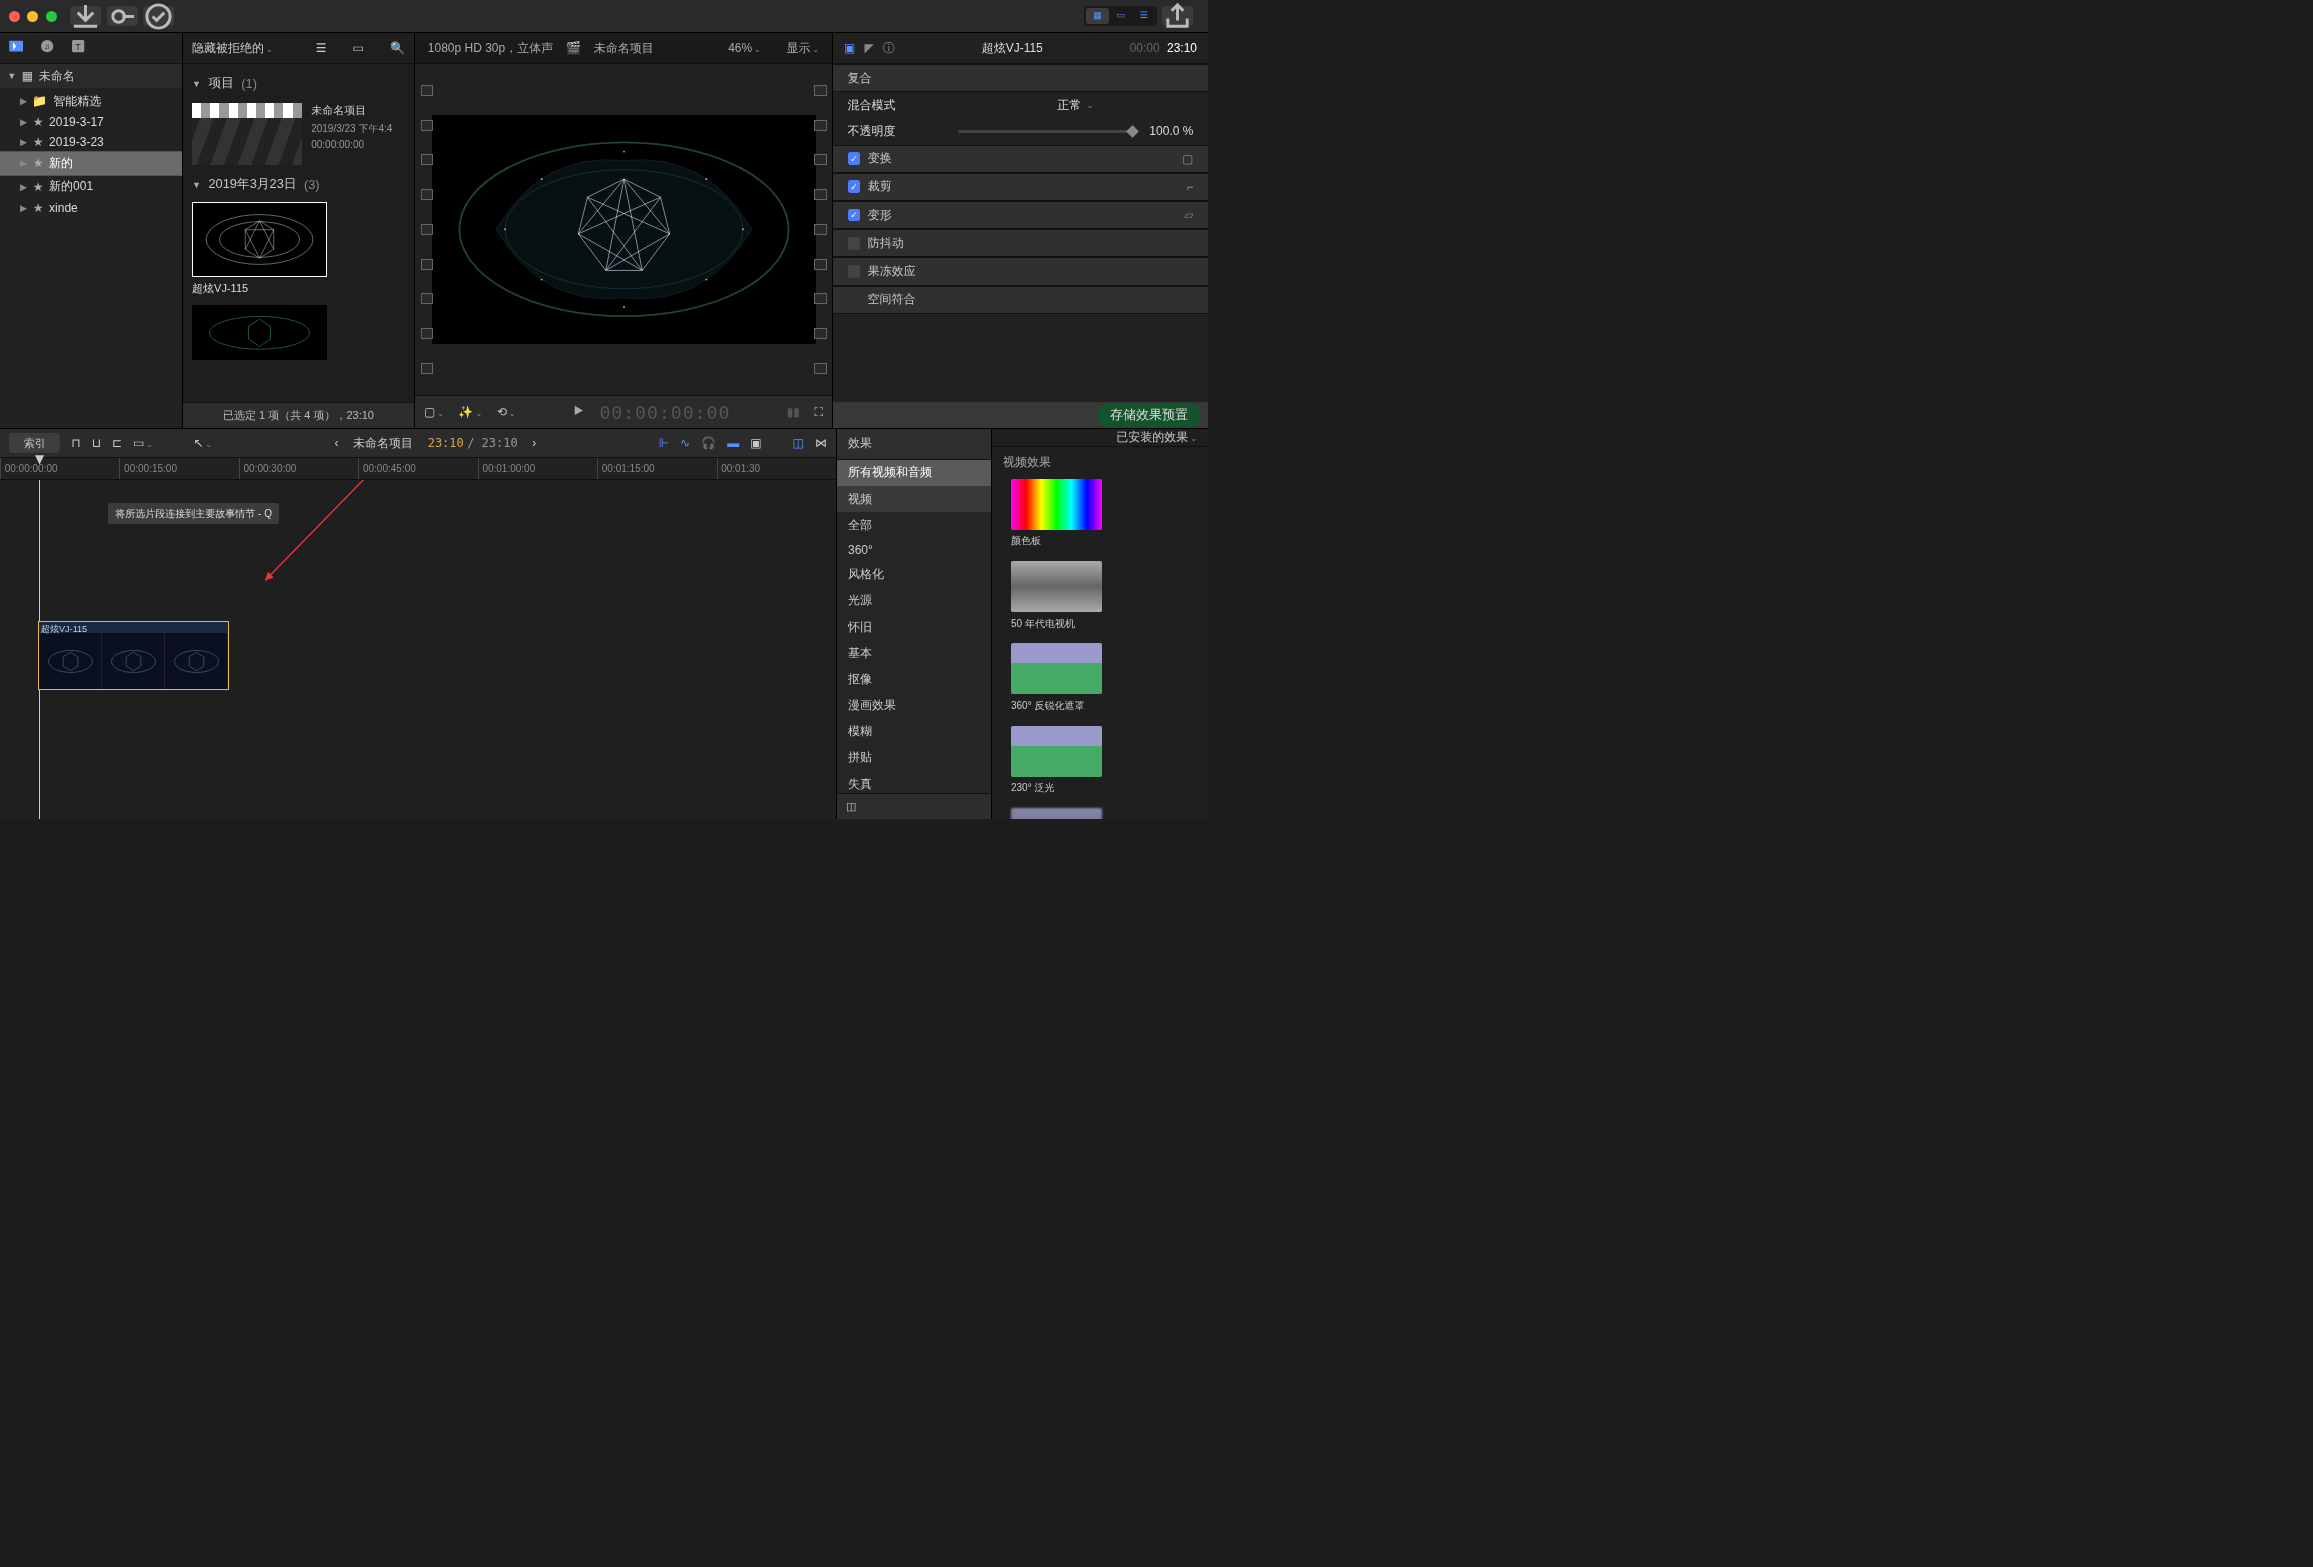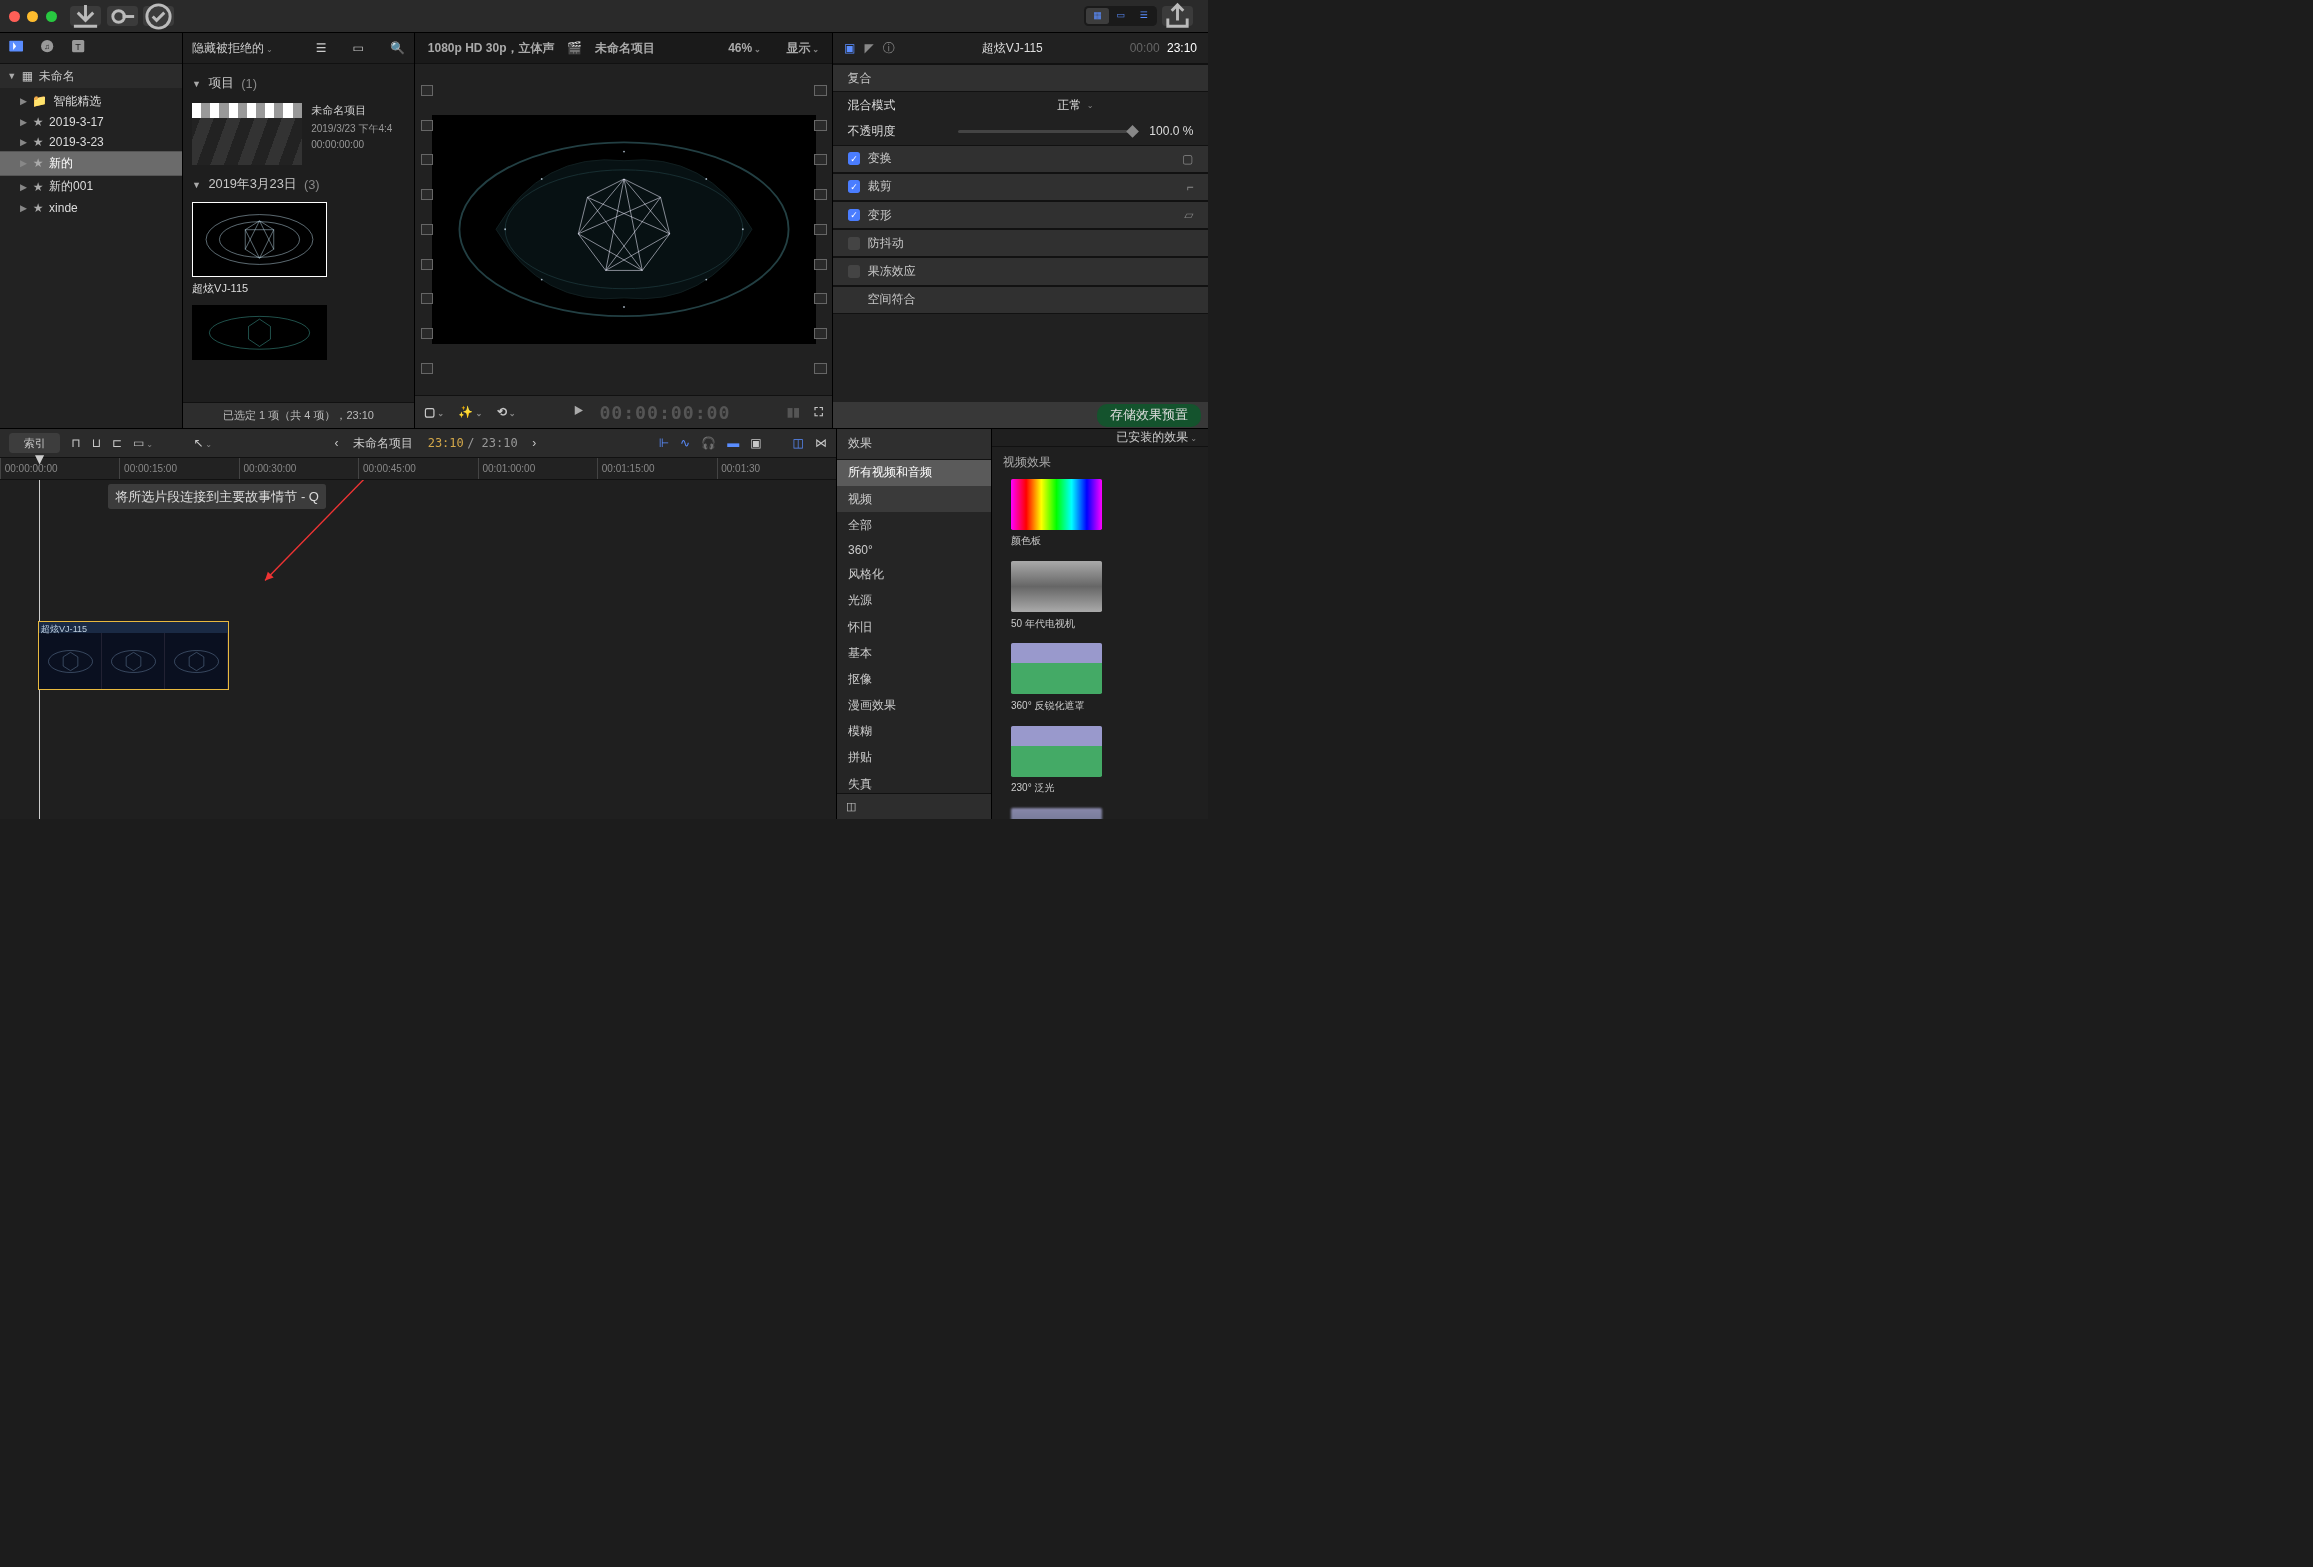--- a/index.html
+++ b/index.html
@@ -37,21 +37,21 @@
 .proj-thumb { width:110px; height:62px; background:#111 repeating-linear-gradient(110deg,#222 0 12.8px,#333 12.8px 25.6px); position:relative;}
 .proj-thumb .chev { position:absolute; top:0; left:0; right:0; height:14.6px; background:repeating-linear-gradient(90deg,#fff 0 9.1px,#999 9.1px 18.3px); }
 .proj-info { display:flex; flex-direction:column; gap:3.7px; font-size:11px; color:#ccc;}
 .proj-info .sub { color:#999; font-size:10px;}
 .clip-thumb { width:135px; height:75px; background:#000; border:1.8px solid #fff; display:flex; align-items:center; justify-content:center; margin-top:3.7px;}
 .clip-thumb svg { width:100%; height:100%;}
 .clip-name { font-size:11px; margin-top:3.7px; color:#ddd;}
 .clip-thumb2 { width:135px; height:55px; background:#000; display:flex; align-items:center; justify-content:center; margin-top:9.1px;}
 .browser-status { height:25.6px; background:#2d2d2d; display:flex; align-items:center; justify-content:center; font-size:11px; color:#bbb; border-top:0.9px solid #111;}
 
-.col-viewer { flex:1; background:#1a1a1a; display:flex; flex-direction:column; border-right:0.9px solid #000;font-weight:bold;}
+.col-viewer { flex:1; background:#1a1a1a; display:flex; flex-direction:column; border-right:0.9px solid #000;}
 .viewer-top { height:31px; display:flex; align-items:center; padding:0 12.8px; gap:12.8px; font-size:12px; color:#aaa; border-bottom:0.9px solid #111;}
 .viewer-top .zoom { margin-left:auto; display:flex; align-items:center; gap:3.7px;}
 .viewer-canvas { flex:1; background:#212121; display:flex; align-items:center; justify-content:center; position:relative;}
 .film { position:absolute; left:5.5px; top:9.1px; bottom:9.1px; width:12.8px; display:flex; flex-direction:column; justify-content:space-around;}
 .film.r { left:auto; right:5.5px;}
 .film div { width:12.8px; height:11px; border:0.9px solid #666; background:#2a2a2a;}
 .canvas-img { width:384px; height:228px; background:#000; display:flex; align-items:center; justify-content:center;}
 .viewer-ctrl { height:33px; background:#2b2b2b; display:flex; align-items:center; padding:0 9.1px; gap:14.6px; border-top:0.9px solid #111;}
 .viewer-ctrl .tc { font-family:monospace; font-size:18.3px; color:#555; letter-spacing:0.9px;}
 .viewer-ctrl svg { fill:#aaa; width:12.8px; height:12.8px;}
@@ -81,21 +81,21 @@
 .tl-bar { height:29px; background:#2b2b2b; display:flex; align-items:center; padding:0 9.1px; gap:11px; border-bottom:0.9px solid #111;}
 .tl-idx { background:#3d3d3d; padding:2.7px 14.6px; border-radius:3.7px; font-size:11px;}
 .tl-bar .mid { margin:0 auto; display:flex; align-items:center; gap:14.6px;}
 .tl-bar .tcpos { font-family:monospace; color:#d4a84a; }
 .tl-bar .tctot { font-family:monospace; color:#999;}
 .ruler { height:22px; background:#222; border-bottom:0.9px solid #111; display:flex; align-items:center; font-family:monospace; font-size:10px; color:#888; position:relative;}
 .ruler .tick { flex:1; border-left:0.9px solid #444; padding-left:3.7px; height:100%; display:flex; align-items:center;}
 .ruler .playhead { position:absolute; left:35px; top:-2.7px; width:9.1px; height:9.1px; background:#ccc; clip-path:polygon(0 0,100% 0,50% 100%); }
 .tl-body { flex:1; background:#1f1f1f; position:relative;}
 .tl-body .vline { position:absolute; left:39px; top:0; bottom:0; width:0.9px; background:#ccc;}
-.tooltip { position:absolute; left:108px; top:4px; background:#3c3c3c; padding:3.7px 7.3px; font-size:13px; border-radius:2.7px; color:#ddd;}
+.tooltip { position:absolute; left:108px; top:23px; background:#3c3c3c; padding:3.7px 7.3px; font-size:10px; border-radius:2.7px; color:#ddd;}
 .clip-strip { position:absolute; left:38px; top:141px; width:191px; height:69px; border:1.8px solid #e8b93f; background:#1a2a44;}
 .clip-strip .clabel { position:absolute; top:0.9px; left:1.8px; font-size:9.1px; color:#bcd; }
 .clip-strip .thumbs { display:flex; height:100%; padding-top:11px;}
 .clip-strip .thumbs div { flex:1; background:#0a1020; border-right:0.9px solid #223; display:flex; align-items:center; justify-content:center;}
 
 .fx-cat { width:155px; background:#252525; border-right:0.9px solid #000; display:flex; flex-direction:column;}
 .fx-hdr { padding:6.4px 11px; background:#2f2f2f; font-size:12px; color:#ccc; border-bottom:0.9px solid #111;}
 .fx-list { flex:1; overflow:auto;}
 .fx-item { padding:4.6px 11px; font-size:12px; color:#ccc;}
 .fx-item.sel { background:#5a5a5a; color:#fff;}

